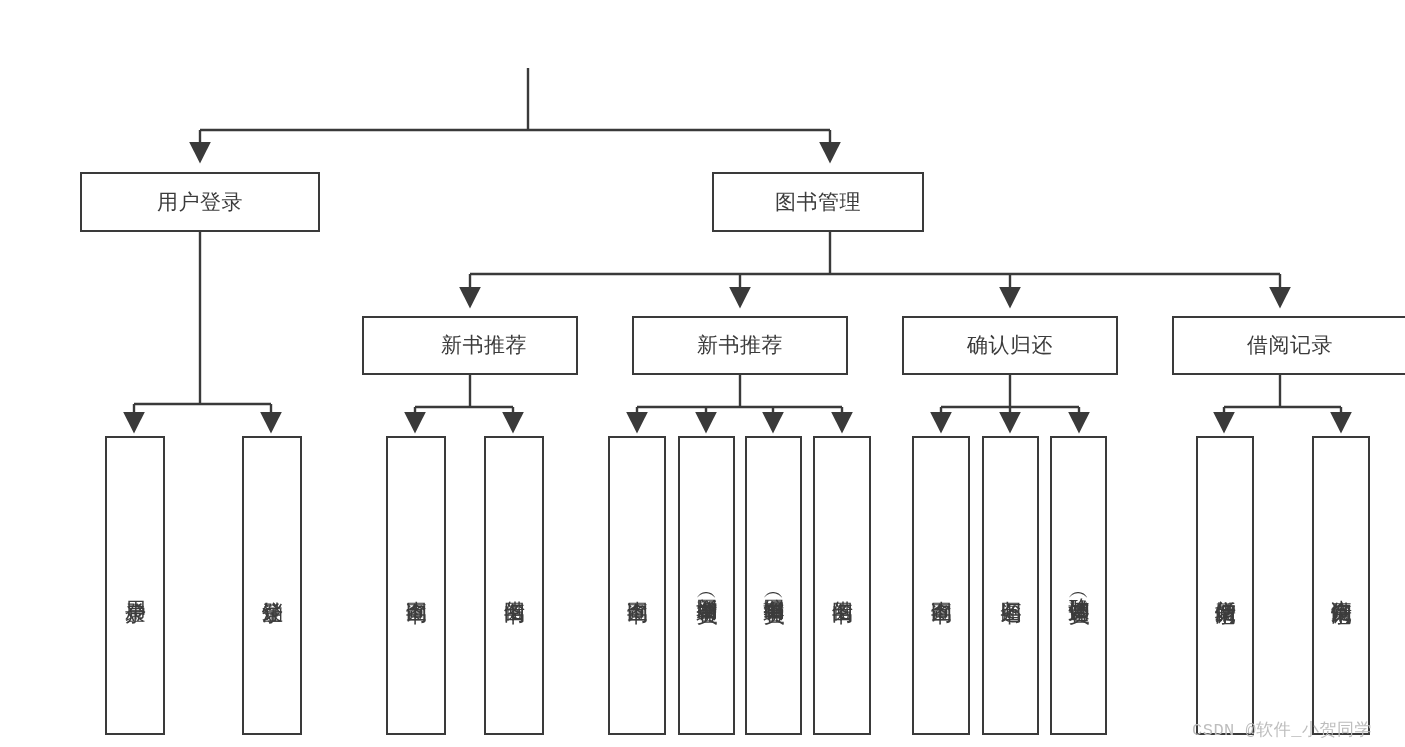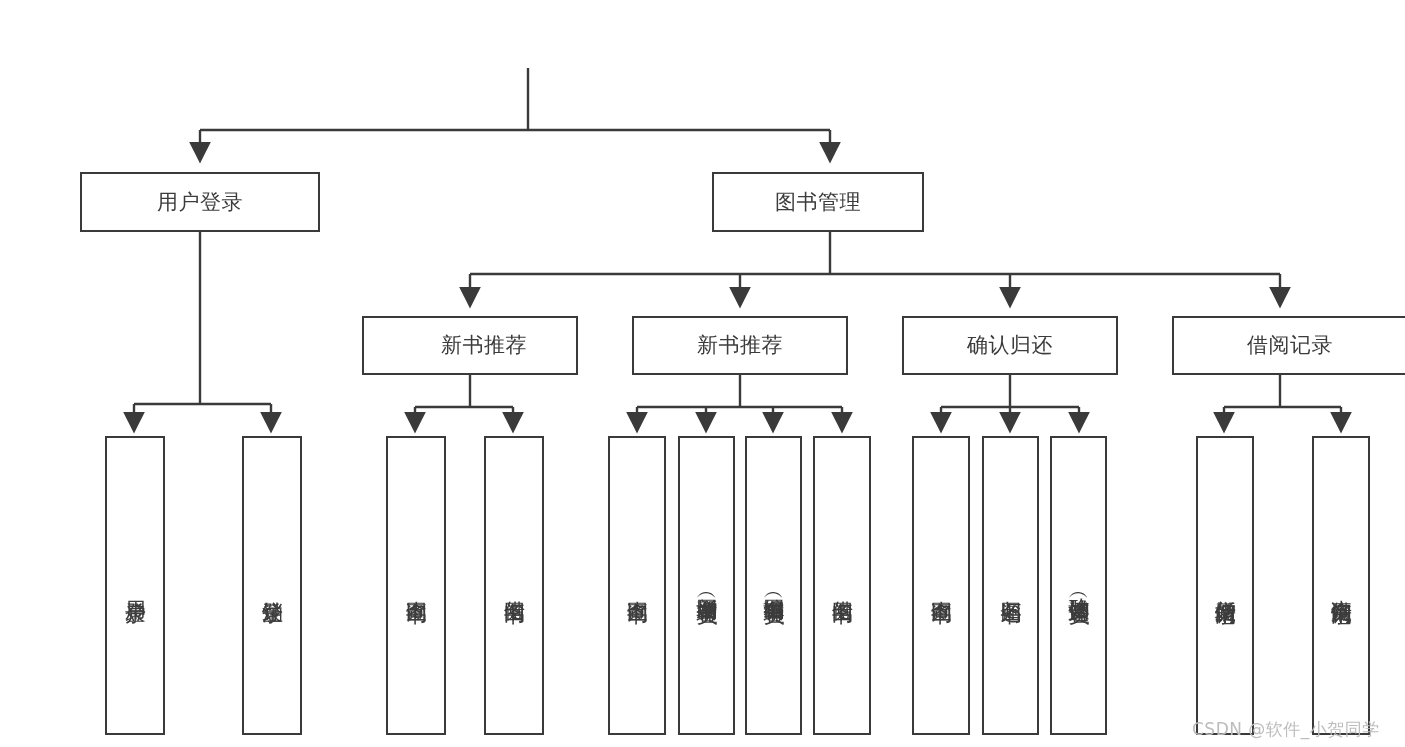--- a/index.html
+++ b/index.html
@@ -60,20 +60,21 @@
     line-height: 1.18;
     letter-spacing: 1px;
     white-space: nowrap;
   }
   .watermark {
     position: absolute;
     color: #bdbdbd;
     font-size: 17px;
     white-space: nowrap;
     letter-spacing: 0.5px;
+    font-family: Liberation Mono, monospace;
   }
 </style>
 </head>
 <body>
 
 <div id="canvas">
 
   <svg class="wires" viewBox="0 0 1405 747" xmlns="http://www.w3.org/2000/svg">
     <defs>
       <marker id="arrow" viewBox="0 0 12 12" refX="10" refY="6" markerWidth="9" markerHeight="9" orient="auto-start-reverse">

